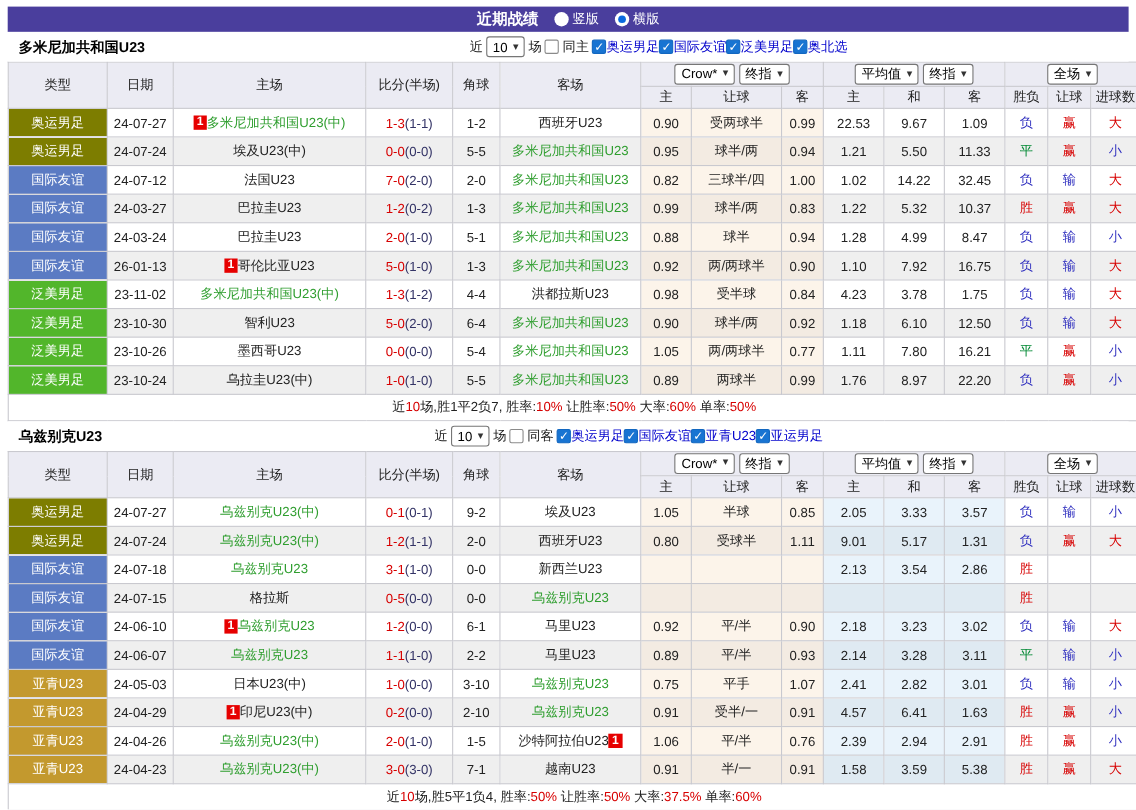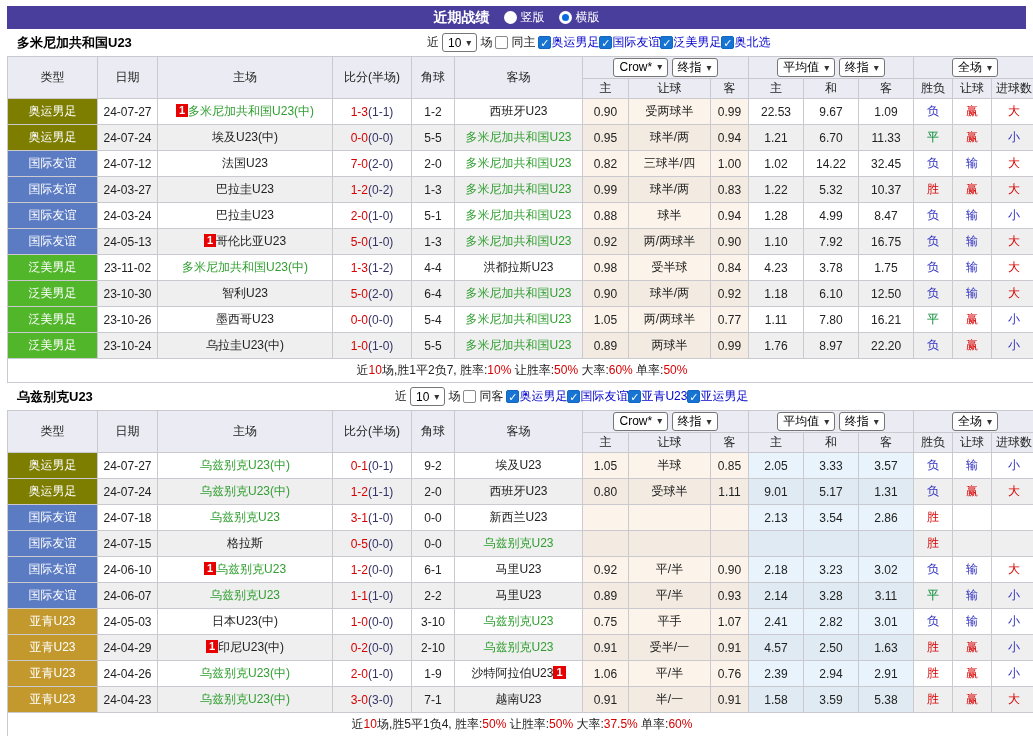--- a/index.html
+++ b/index.html
@@ -178,21 +178,21 @@
             <td class="c-type" style="background: rgb(125, 125, 0);">奥运男足</td>
             <td class="c-date">24-07-24</td>
             <td class="c-team"><span class="tname">埃及U23(中)</span></td>
             <td class="c-score"><span class="ft">0-0</span><span class="ht">(0-0)</span></td>
             <td class="c-corner">5-5</td>
             <td class="c-team"><span class="tname green">多米尼加共和国U23</span></td>
             <td class="c-odd">0.95</td>
             <td class="c-odd">球半/两</td>
             <td class="c-odd">0.94</td>
             <td class="c-avg">1.21</td>
-            <td class="c-avg">6.70</td>
+            <td class="c-avg">5.50</td>
             <td class="c-avg">11.33</td>
             <td class="c-res" style="color: rgb(0, 136, 51);">平</td>
             <td class="c-res" style="color: rgb(215, 0, 0);">赢</td>
             <td class="c-res" style="color: rgb(47, 47, 191);">小</td>
           </tr>
           <tr>
             <td class="c-type" style="background: rgb(91, 123, 195);">国际友谊</td>
             <td class="c-date">24-07-12</td>
             <td class="c-team"><span class="tname">法国U23</span></td>
             <td class="c-score"><span class="ft">7-0</span><span class="ht">(2-0)</span></td>
@@ -237,21 +237,21 @@
             <td class="c-odd">0.94</td>
             <td class="c-avg">1.28</td>
             <td class="c-avg">4.99</td>
             <td class="c-avg">8.47</td>
             <td class="c-res" style="color: rgb(47, 47, 191);">负</td>
             <td class="c-res" style="color: rgb(47, 47, 191);">输</td>
             <td class="c-res" style="color: rgb(47, 47, 191);">小</td>
           </tr>
           <tr class="alt">
             <td class="c-type" style="background: rgb(91, 123, 195);">国际友谊</td>
-            <td class="c-date">24-05-13</td>
+            <td class="c-date">26-01-13</td>
             <td class="c-team"><span class="badge">1</span><span class="tname">哥伦比亚U23</span></td>
             <td class="c-score"><span class="ft">5-0</span><span class="ht">(1-0)</span></td>
             <td class="c-corner">1-3</td>
             <td class="c-team"><span class="tname green">多米尼加共和国U23</span></td>
             <td class="c-odd">0.92</td>
             <td class="c-odd">两/两球半</td>
             <td class="c-odd">0.90</td>
             <td class="c-avg">1.10</td>
             <td class="c-avg">7.92</td>
             <td class="c-avg">16.75</td>
@@ -549,32 +549,32 @@
             <td class="c-type" style="background: rgb(195, 153, 46);">亚青U23</td>
             <td class="c-date">24-04-29</td>
             <td class="c-team"><span class="badge">1</span><span class="tname">印尼U23(中)</span></td>
             <td class="c-score"><span class="ft">0-2</span><span class="ht">(0-0)</span></td>
             <td class="c-corner">2-10</td>
             <td class="c-team"><span class="tname green">乌兹别克U23</span></td>
             <td class="c-odd">0.91</td>
             <td class="c-odd">受半/一</td>
             <td class="c-odd">0.91</td>
             <td class="c-avg">4.57</td>
-            <td class="c-avg">2.50</td>
+            <td class="c-avg">6.41</td>
             <td class="c-avg">1.63</td>
             <td class="c-res" style="color: rgb(215, 0, 0);">胜</td>
             <td class="c-res" style="color: rgb(215, 0, 0);">赢</td>
             <td class="c-res" style="color: rgb(47, 47, 191);">小</td>
           </tr>
           <tr>
             <td class="c-type" style="background: rgb(195, 153, 46);">亚青U23</td>
             <td class="c-date">24-04-26</td>
             <td class="c-team"><span class="tname green">乌兹别克U23(中)</span></td>
             <td class="c-score"><span class="ft">2-0</span><span class="ht">(1-0)</span></td>
-            <td class="c-corner">1-9</td>
+            <td class="c-corner">1-5</td>
             <td class="c-team"><span class="tname">沙特阿拉伯U23</span><span class="badge">1</span></td>
             <td class="c-odd">1.06</td>
             <td class="c-odd">平/半</td>
             <td class="c-odd">0.76</td>
             <td class="c-avg">2.39</td>
             <td class="c-avg">2.94</td>
             <td class="c-avg">2.91</td>
             <td class="c-res" style="color: rgb(215, 0, 0);">胜</td>
             <td class="c-res" style="color: rgb(215, 0, 0);">赢</td>
             <td class="c-res" style="color: rgb(47, 47, 191);">小</td>

